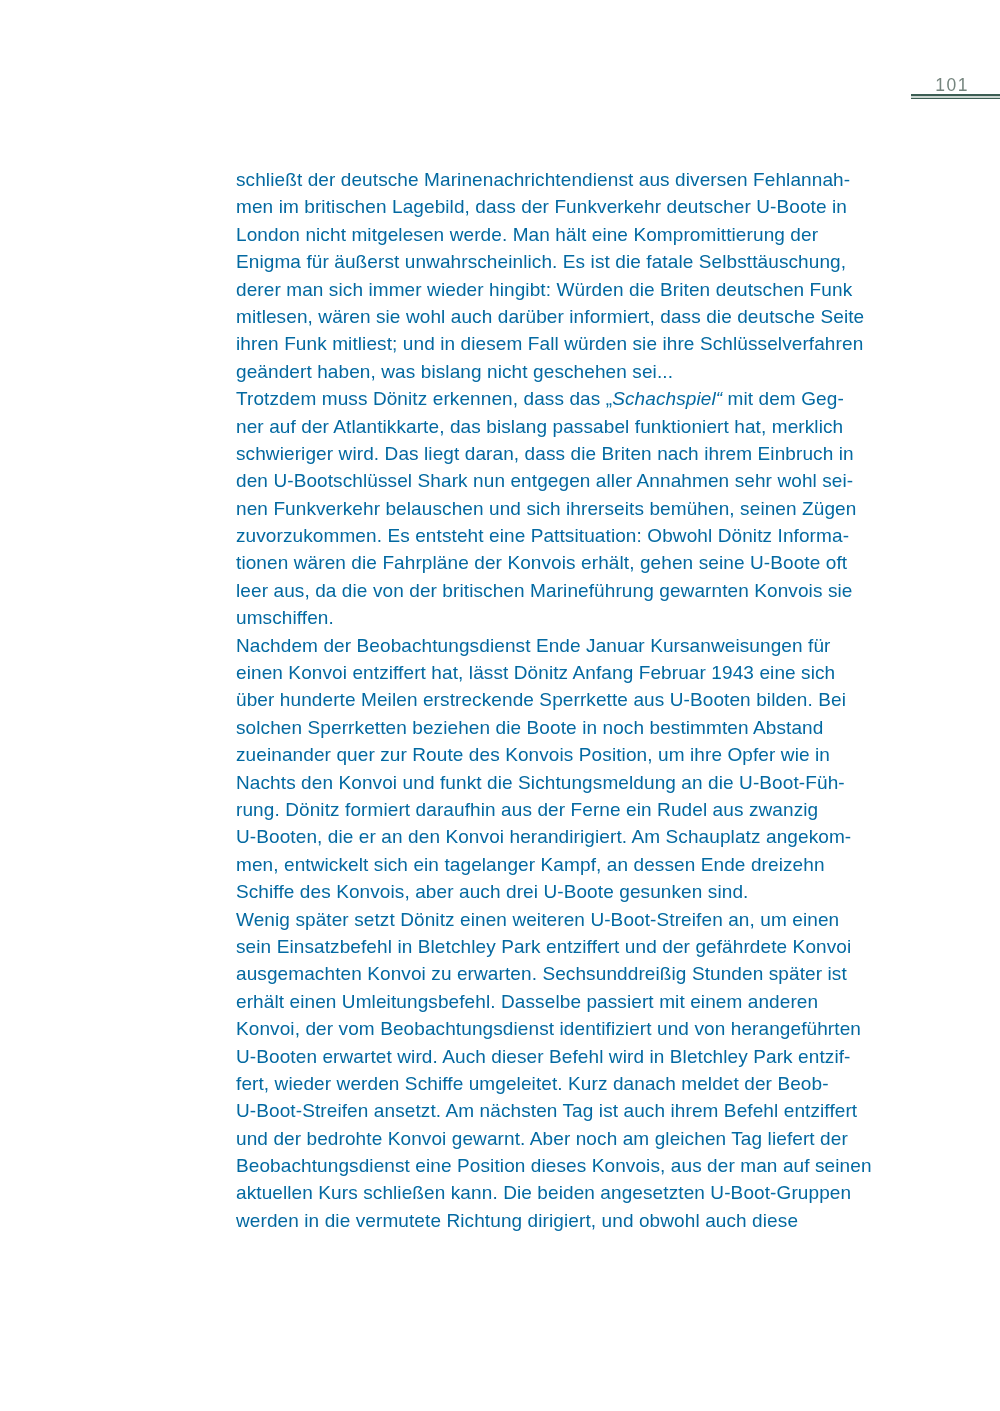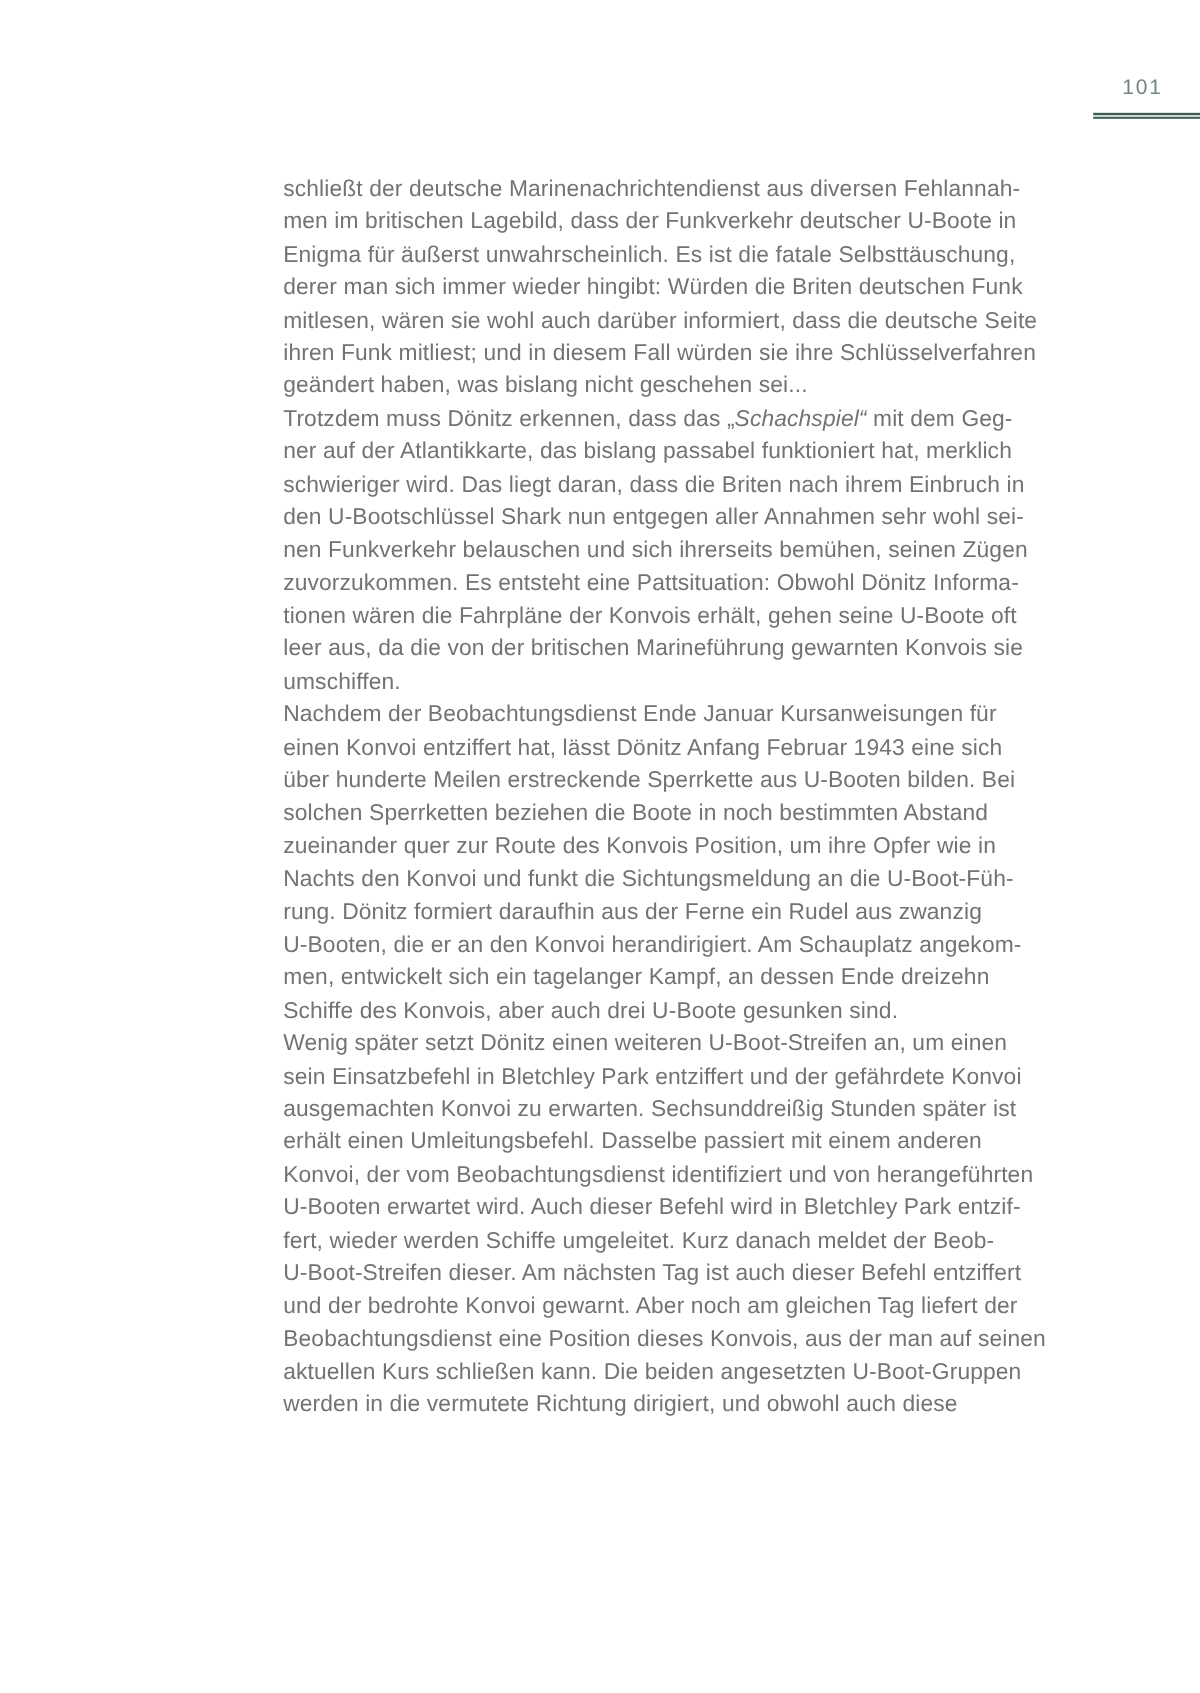--- a/index.html
+++ b/index.html
@@ -11,21 +11,21 @@
   .page {
     position: relative;
     width: 1000px;
     height: 1411px;
     background: #ffffff;
     font-family: "Liberation Sans", sans-serif;
     overflow: hidden;
   }
   .pagenum {
     position: absolute;
-    top: 62px;
+    top: 75px;
     right: 31px;
     font-size: 17.5px;
     font-weight: 300;
     letter-spacing: 1.5px;
     color: #75857e;
   }
   .header-rule {
     position: absolute;
     top: 94px;
     right: 0;
@@ -34,23 +34,23 @@
     background: linear-gradient(
       to bottom,
       #3c5e54 0px,  #3c5e54 1.5px,
       #ccd6d1 1.5px, #ccd6d1 3.5px,
       #3c5e54 3.5px, #3c5e54 5px
     );
   }
   .textblock {
     position: absolute;
     left: 236px;
-    top: 144px;
+    top: 166px;
     width: 720px;
-    color: #737373;
+    color: #0369a1;
     font-size: 19px;
     font-weight: 300;
     letter-spacing: 0.1px;
   }
   .line {
     height: 27.4px;
     line-height: 27.4px;
     white-space: nowrap;
   }
   .em {
@@ -62,20 +62,21 @@
 
 <div class="page">
   <header>
     <div class="pagenum">101</div>
     <div class="header-rule"></div>
   </header>
 
   <main class="textblock">
       <div class="line"><span>schließt der deutsche Marinenachrichtendienst aus diversen Fehlannah-</span></div>
       <div class="line"><span>men im britischen Lagebild, dass der Funkverkehr deutscher U-Boote in</span></div>
+      <div class="line"><span>London nicht mitgelesen werde. Man hält eine Kompromittierung der</span></div>
       <div class="line"><span>Enigma für äußerst unwahrscheinlich. Es ist die fatale Selbsttäuschung,</span></div>
       <div class="line"><span>derer man sich immer wieder hingibt: Würden die Briten deutschen Funk</span></div>
       <div class="line"><span>mitlesen, wären sie wohl auch darüber informiert, dass die deutsche Seite</span></div>
       <div class="line"><span>ihren Funk mitliest; und in diesem Fall würden sie ihre Schlüsselverfahren</span></div>
       <div class="line"><span>geändert haben, was bislang nicht geschehen sei...</span></div>
       <div class="line"><span>Trotzdem muss Dönitz erkennen, dass das „</span><span class="em">Schachspiel“</span><span> mit dem Geg-</span></div>
       <div class="line"><span>ner auf der Atlantikkarte, das bislang passabel funktioniert hat, merklich</span></div>
       <div class="line"><span>schwieriger wird. Das liegt daran, dass die Briten nach ihrem Einbruch in</span></div>
       <div class="line"><span>den U-Bootschlüssel Shark nun entgegen aller Annahmen sehr wohl sei-</span></div>
       <div class="line"><span>nen Funkverkehr belauschen und sich ihrerseits bemühen, seinen Zügen</span></div>
@@ -93,19 +94,19 @@
       <div class="line"><span>U-Booten, die er an den Konvoi herandirigiert. Am Schauplatz angekom-</span></div>
       <div class="line"><span>men, entwickelt sich ein tagelanger Kampf, an dessen Ende dreizehn</span></div>
       <div class="line"><span>Schiffe des Konvois, aber auch drei U-Boote gesunken sind.</span></div>
       <div class="line"><span>Wenig später setzt Dönitz einen weiteren U-Boot-Streifen an, um einen</span></div>
       <div class="line"><span>sein Einsatzbefehl in Bletchley Park entziffert und der gefährdete Konvoi</span></div>
       <div class="line"><span>ausgemachten Konvoi zu erwarten. Sechsunddreißig Stunden später ist</span></div>
       <div class="line"><span>erhält einen Umleitungsbefehl. Dasselbe passiert mit einem anderen</span></div>
       <div class="line"><span>Konvoi, der vom Beobachtungsdienst identifiziert und von herangeführten</span></div>
       <div class="line"><span>U-Booten erwartet wird. Auch dieser Befehl wird in Bletchley Park entzif-</span></div>
       <div class="line"><span>fert, wieder werden Schiffe umgeleitet. Kurz danach meldet der Beob-</span></div>
-      <div class="line"><span>U-Boot-Streifen dieser. Am nächsten Tag ist auch dieser Befehl entziffert</span></div>
+      <div class="line"><span>U-Boot-Streifen ansetzt. Am nächsten Tag ist auch ihrem Befehl entziffert</span></div>
       <div class="line"><span>und der bedrohte Konvoi gewarnt. Aber noch am gleichen Tag liefert der</span></div>
       <div class="line"><span>Beobachtungsdienst eine Position dieses Konvois, aus der man auf seinen</span></div>
       <div class="line"><span>aktuellen Kurs schließen kann. Die beiden angesetzten U-Boot-Gruppen</span></div>
       <div class="line"><span>werden in die vermutete Richtung dirigiert, und obwohl auch diese</span></div>
     </main>
 </div>
 
 </body></html>

